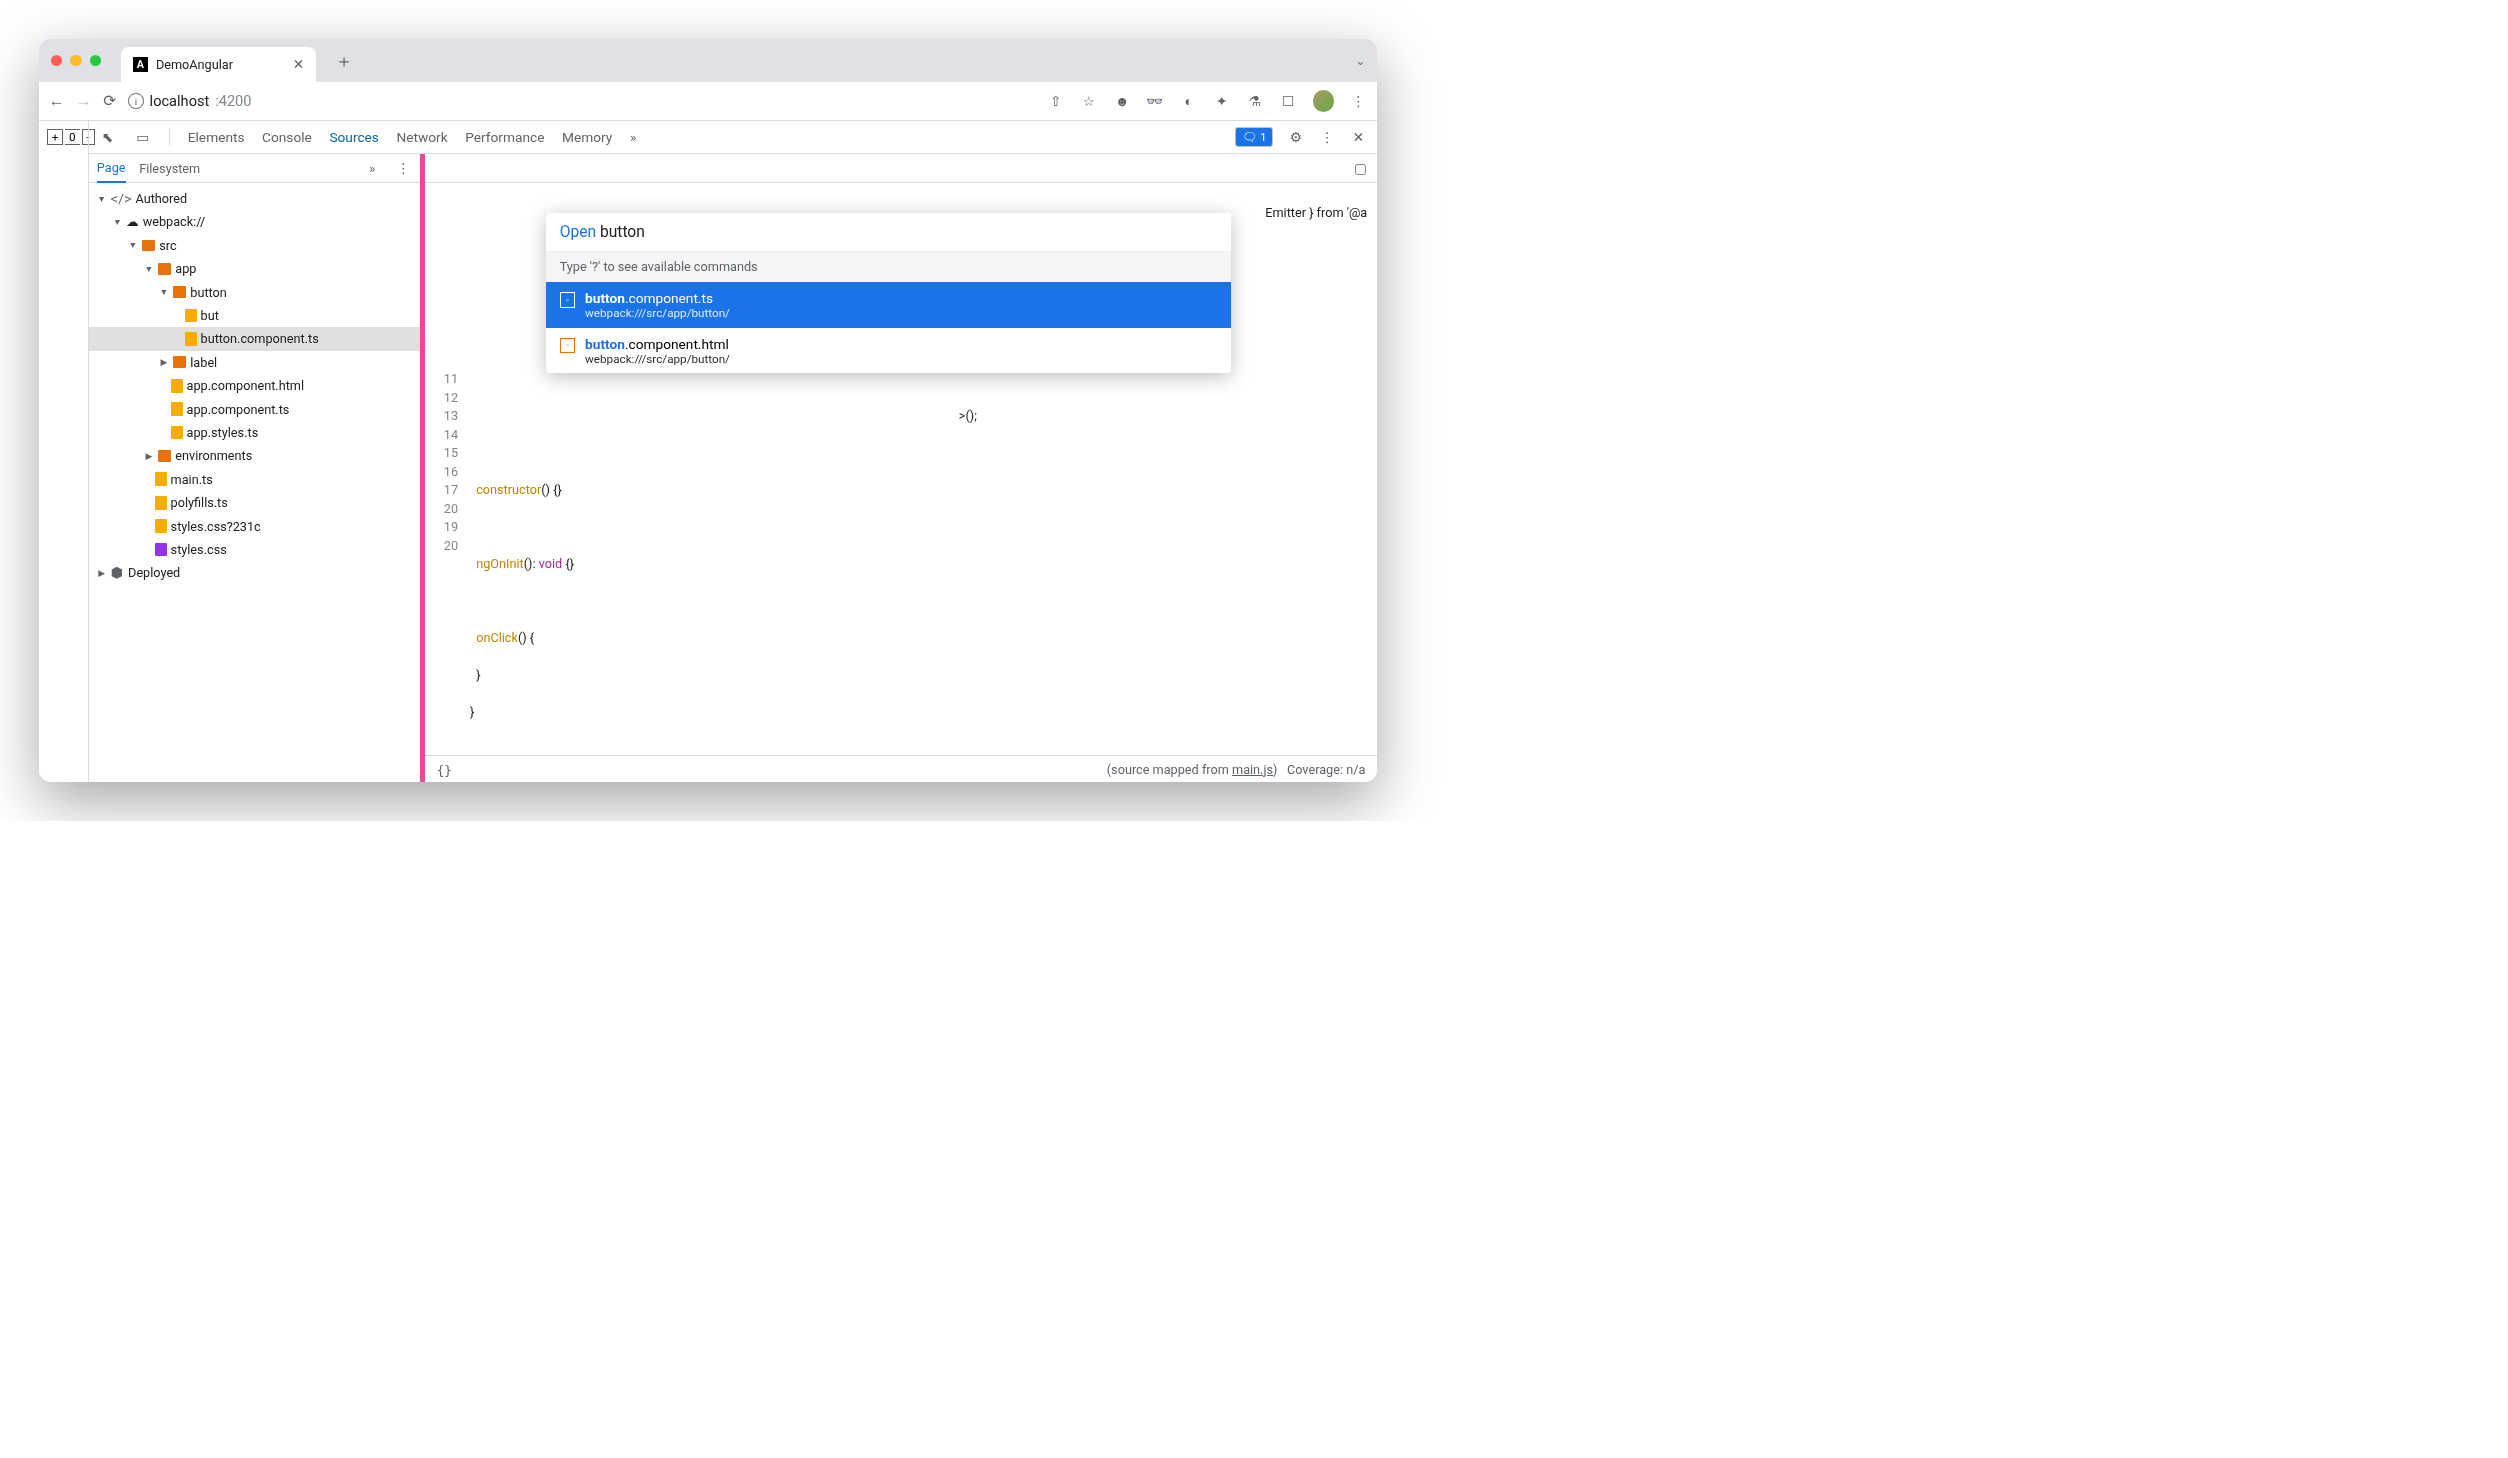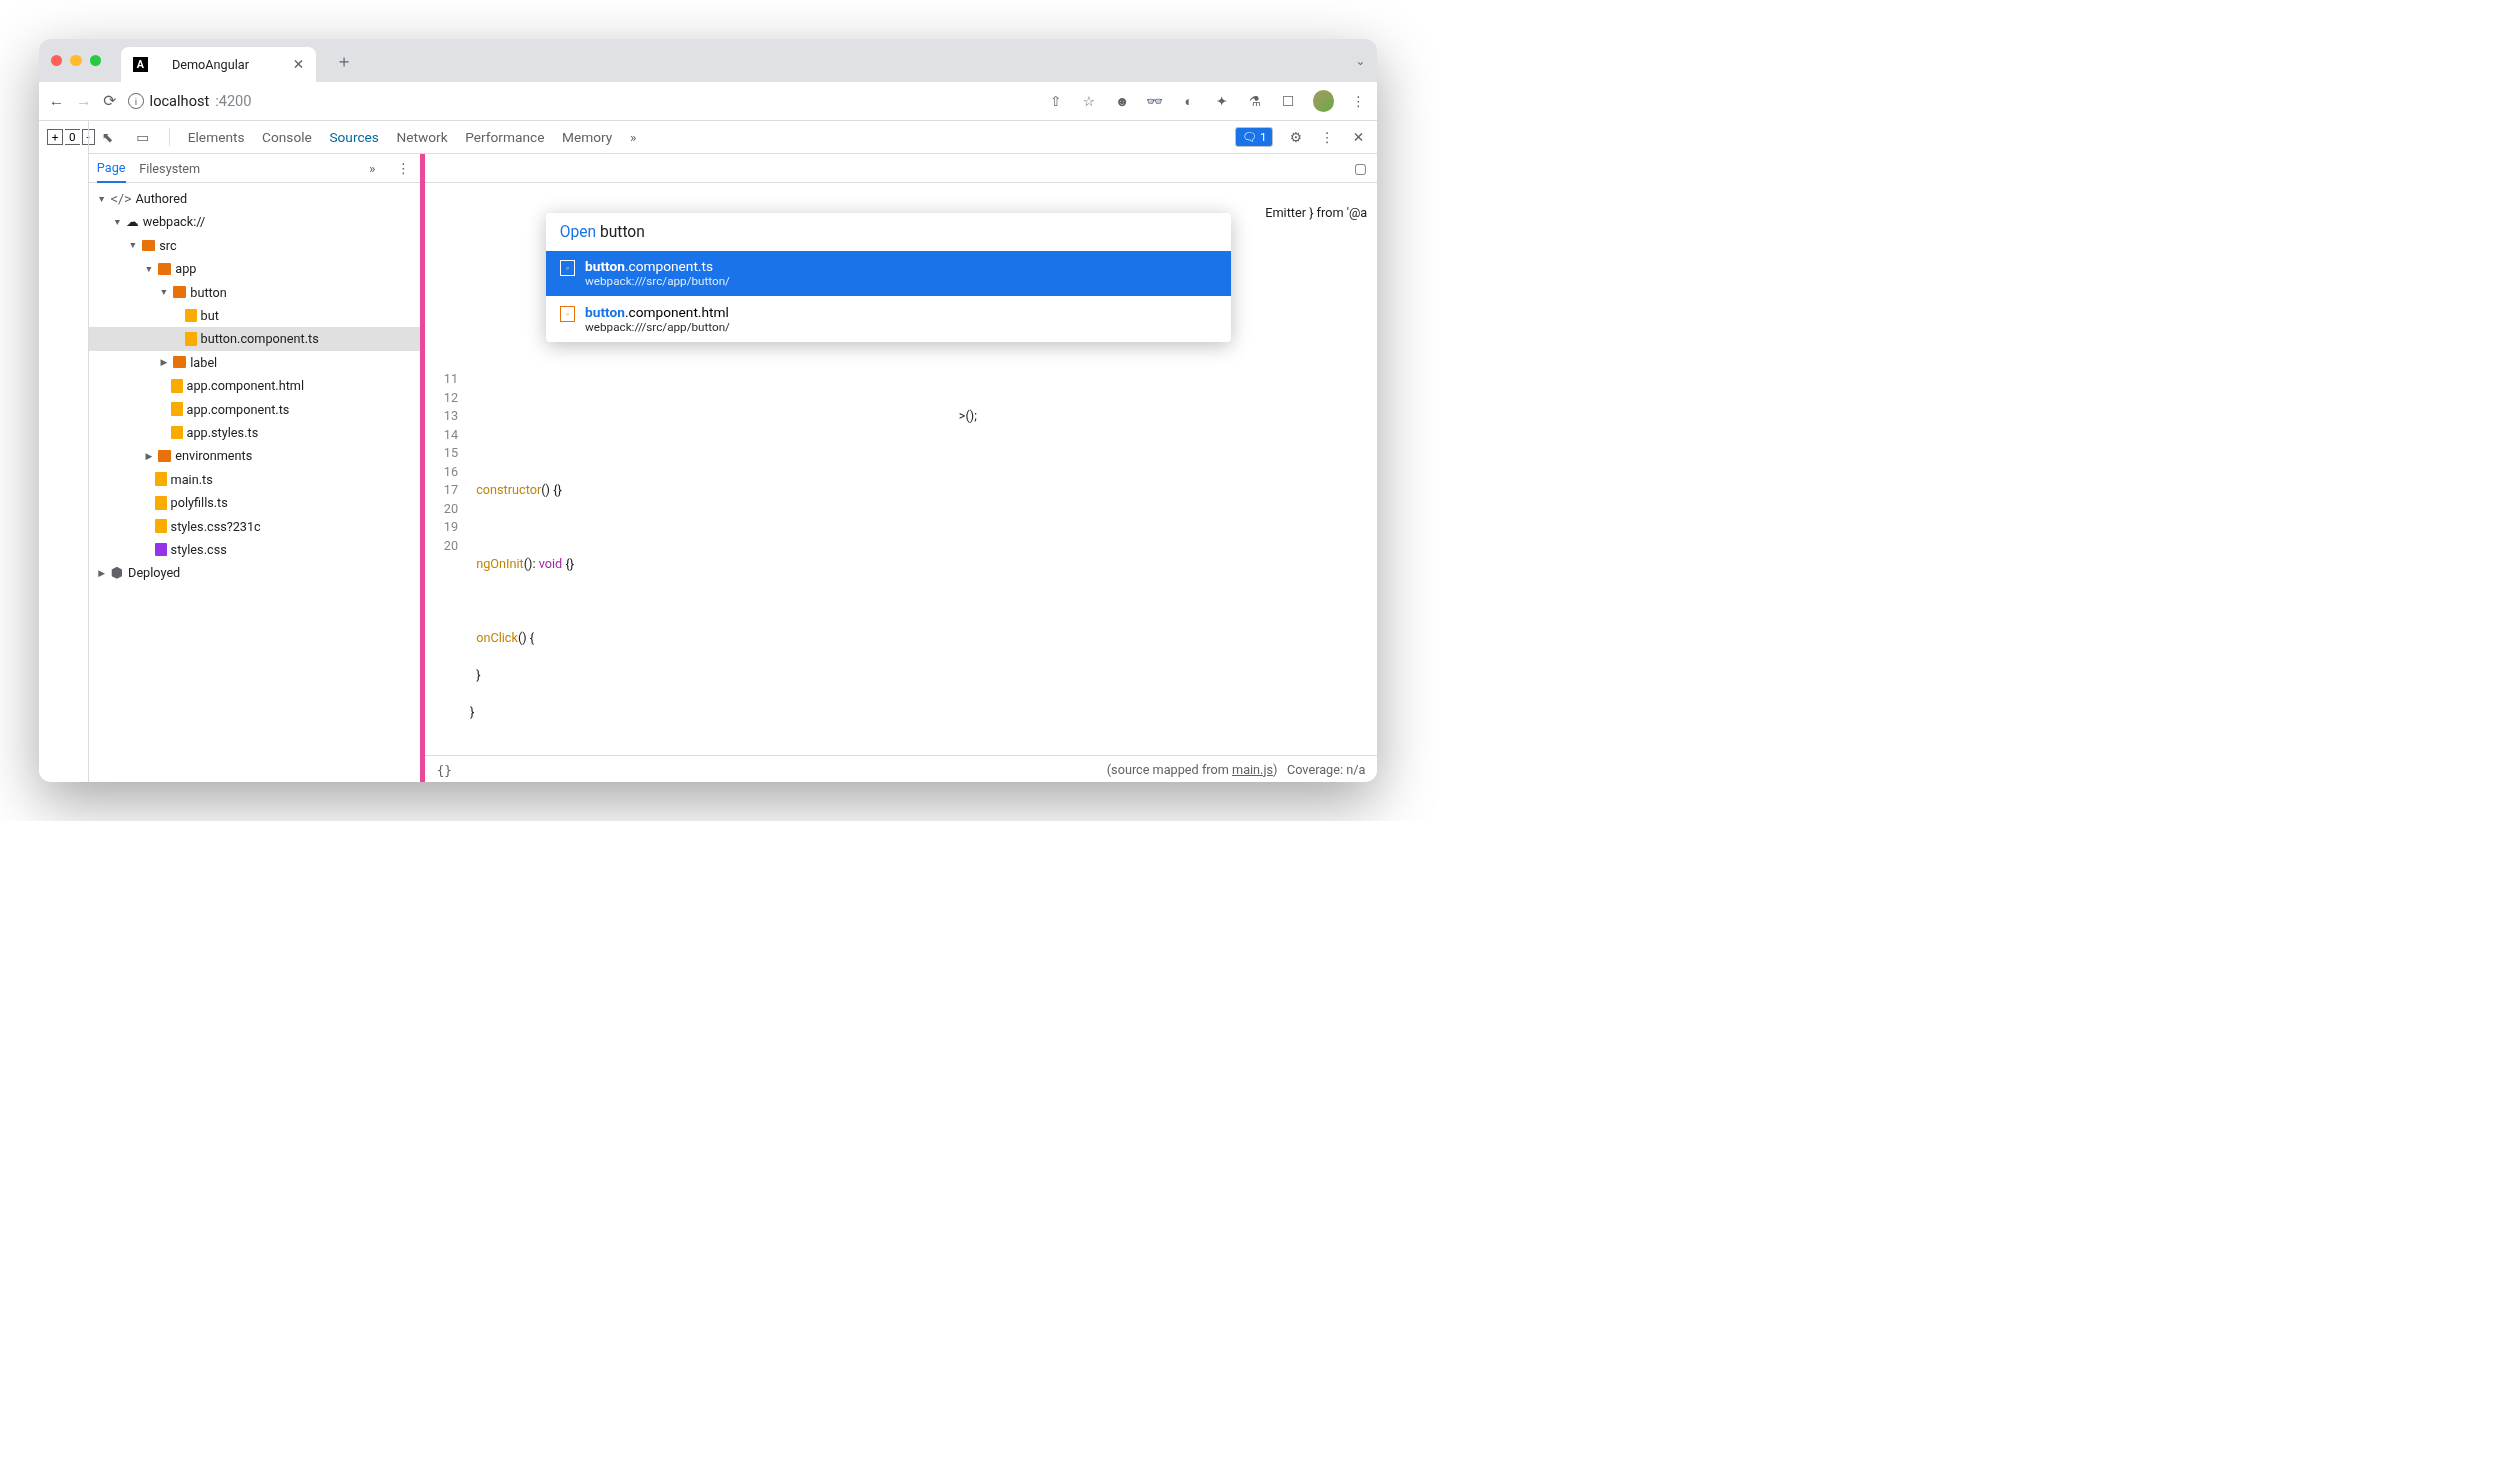--- a/index.html
+++ b/index.html
@@ -6,21 +6,21 @@
   body { background: transparent; padding: 39px; }
   .window { width: 1338px; height: 743px; background: #fff; border-radius: 11.7px; box-shadow: 0 19.5px 59px rgba(0,0,0,0.35); overflow: hidden; display: flex; flex-direction: column; position: relative; }
   .titlebar { height: 43px; background: #dfe1e5; display: flex; align-items: center; padding: 0 11.7px; gap: 7.8px; }
   .traffic { display: flex; gap: 7.8px; margin-right: 11.7px; }
   .dot { width: 11.7px; height: 11.7px; border-radius: 50%; }
   .dot.red { background: #ff5f57; }
   .dot.yellow { background: #febc2e; }
   .dot.green { background: #28c840; }
   .tab { background: #fff; border-radius: 7.8px 7.8px 0 0; height: 35px; display: flex; align-items: center; padding: 0 11.7px; gap: 7.8px; min-width: 195px; margin-top: 7.8px; }
   .tab-icon { width: 15.6px; height: 15.6px; background: #000; display: flex; align-items: center; justify-content: center; color: #fff; font-size: 10.7px; font-weight: bold; }
-  .tab-title { font-size: 12.7px; color: #202124; flex: 1; margin-left: 16px; }
+  .tab-title { font-size: 12.7px; color: #202124; flex: 1; }
   .tab-close { font-size: 13.7px; color: #5f6368; cursor: pointer; }
   .newtab { font-size: 17.6px; color: #5f6368; margin-left: 11.7px; cursor: pointer; }
   .chev { margin-left: auto; font-size: 11.7px; color: #5f6368; }
   .addrbar { height: 39px; background: #fff; display: flex; align-items: center; padding: 0 9.8px; gap: 11.7px; border-bottom: 1px solid #dadce0; }
   .nav-arrow { font-size: 15.6px; color: #5f6368; cursor: pointer; }
   .nav-arrow.disabled { color: #bdc1c6; }
   .info-icon { width: 15.6px; height: 15.6px; border: 1.5px solid #5f6368; border-radius: 50%; display: inline-flex; align-items: center; justify-content: center; font-size: 9.8px; color: #5f6368; }
   .url { font-size: 14.6px; color: #202124; display: flex; align-items: center; gap: 5.9px; }
   .url .port { color: #80868b; }
   .toolbar-icons { margin-left: auto; display: flex; gap: 15.6px; align-items: center; }
@@ -293,20 +293,21 @@
         </div>
       </div>
     </div>
   </div>
 
   <div class="open-dialog">
     <div class="od-input">
       <span class="od-open">Open</span>
       <span class="od-query">button</span>
     </div>
+    <div class="od-hint">Type '?' to see available commands</div>
     <div class="od-item sel">
       <span class="od-fico">◦</span>
       <div>
         <div class="od-name"><b>button</b><span>.component.ts</span></div>
         <div class="od-path">webpack:///src/app/button/</div>
       </div>
     </div>
     <div class="od-item">
       <span class="od-fico">◦</span>
       <div>

